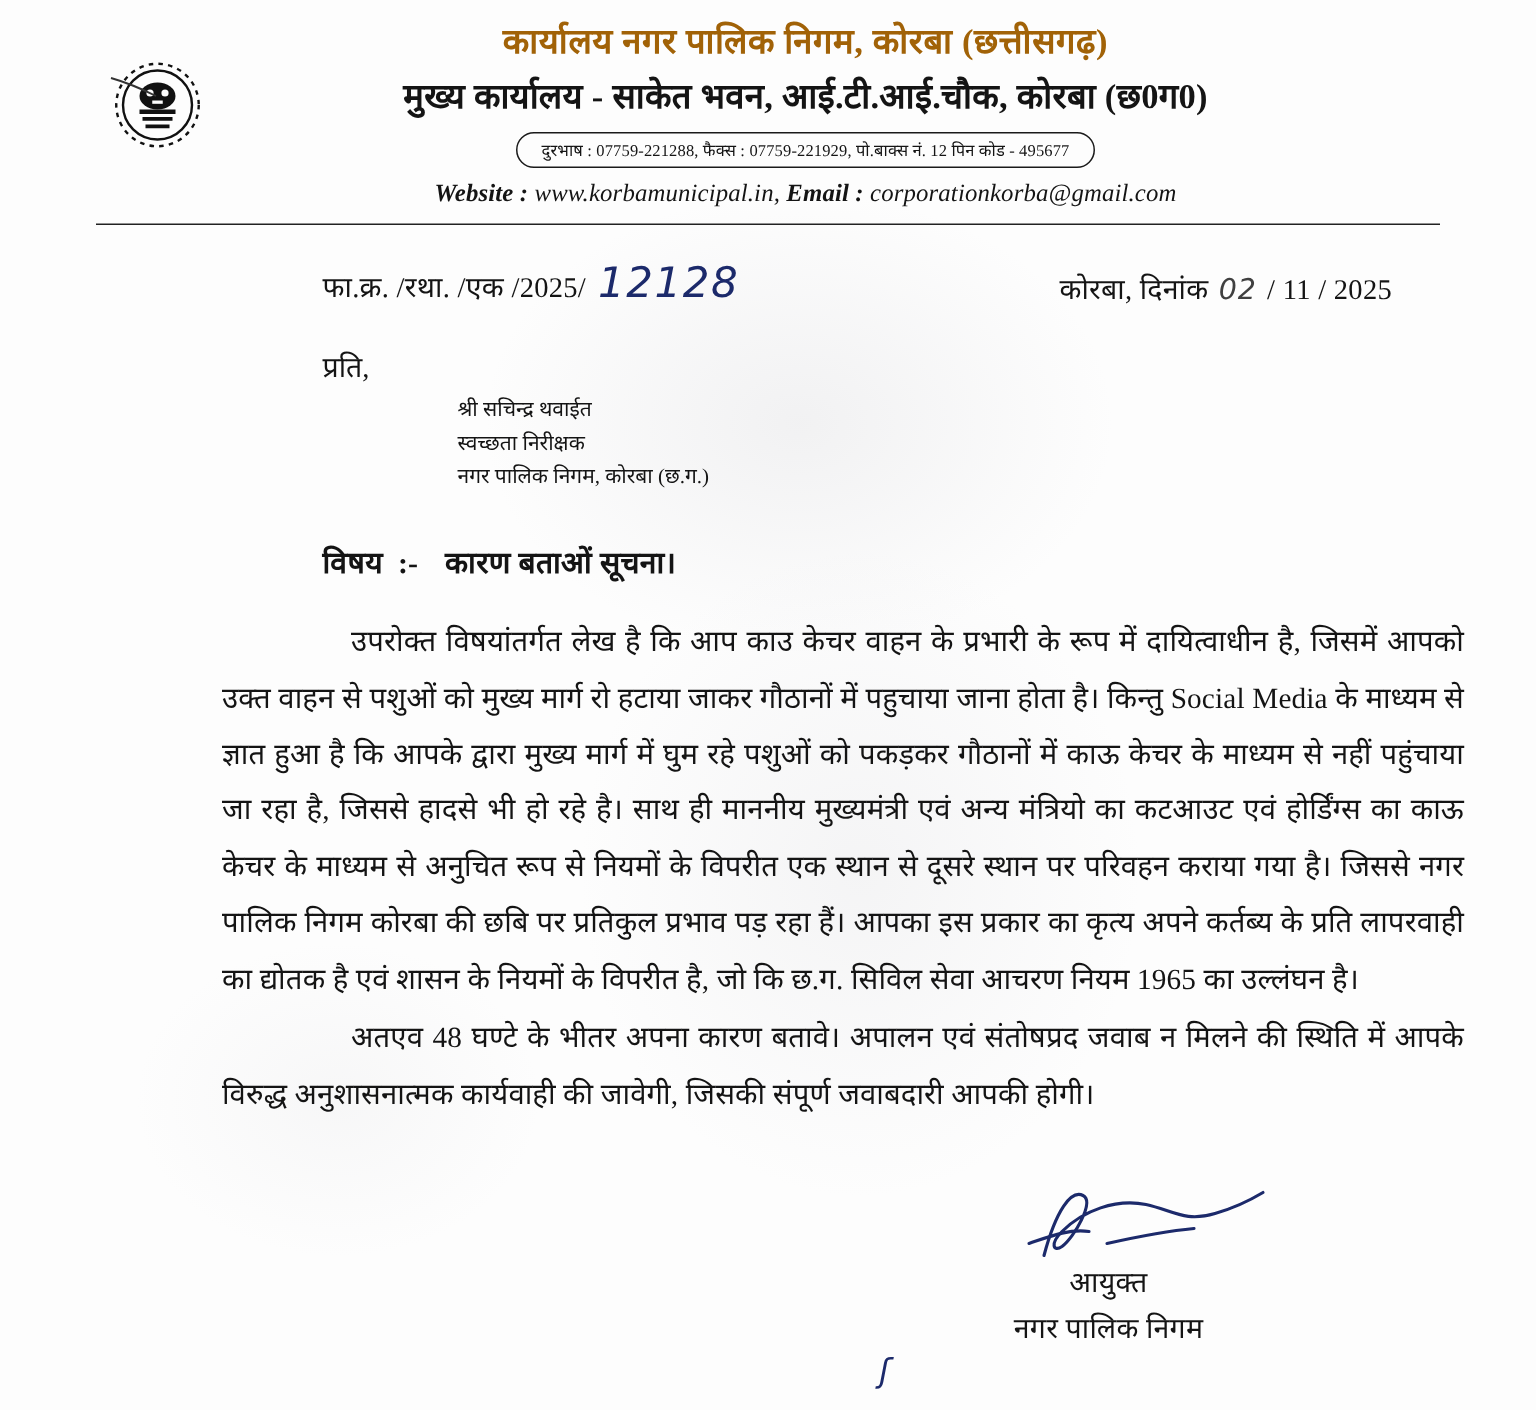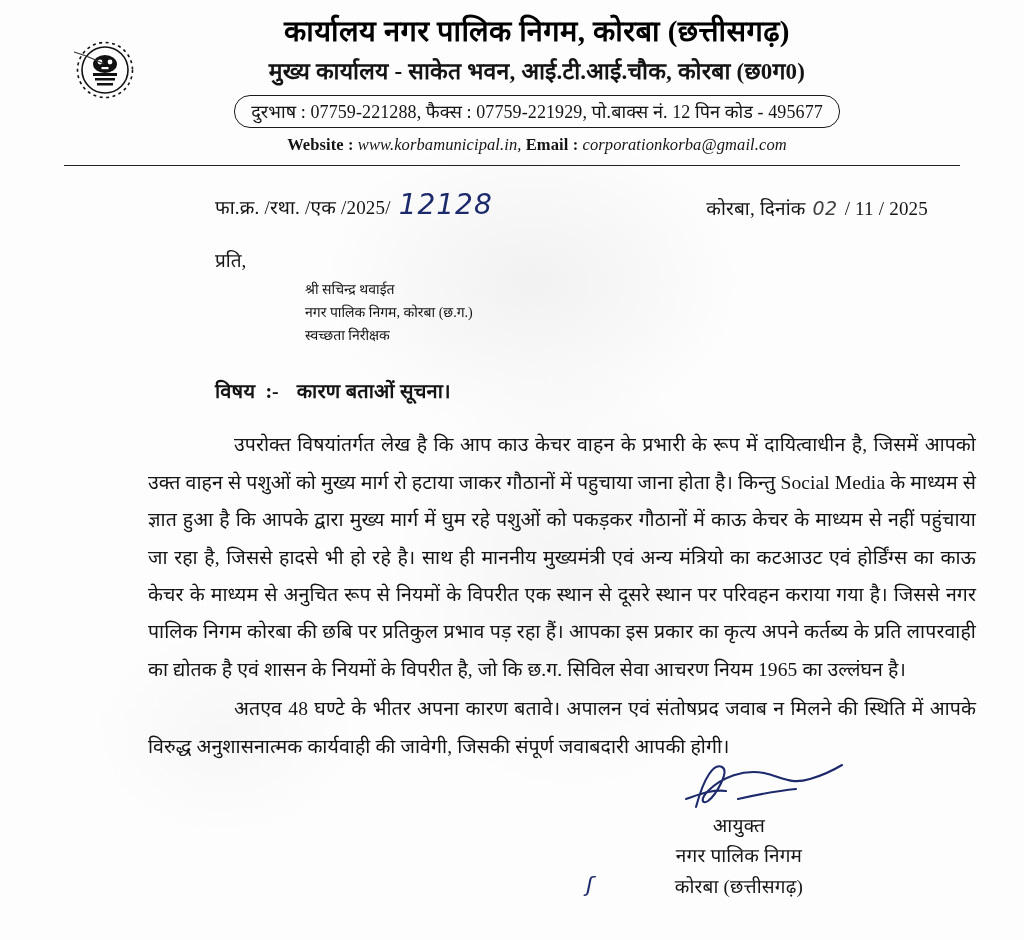--- a/index.html
+++ b/index.html
@@ -48,49 +48,49 @@
   }
   .emblem svg { display: block; }
 
   .lh-text {
     margin-left: 150px;
     text-align: center;
     padding-right: 100px;
   }
   .org-name {
     font-family: "Liberation Serif", "DejaVu Serif", serif;
-    font-size: 29px;
+    font-size: 23px;
     font-weight: bold;
     letter-spacing: 0.4px;
     line-height: 1.18;
-    color: #000000;
+    color: #a16207;
   }
   .org-sub {
     font-size: 23px;
     font-weight: bold;
     margin-top: 6px;
     letter-spacing: 0.2px;
     color: #141414;
   }
   .contact-box {
     margin: 9px auto 0 auto;
     display: inline-block;
     border: 1.6px solid #1a1a1a;
     border-radius: 16px;
     padding: 3px 16px 4px 16px;
-    font-size: 18px;
+    font-size: 11px;
     letter-spacing: 0.1px;
     white-space: nowrap;
   }
   .website-line {
     margin-top: 7px;
     font-size: 16.5px;
     letter-spacing: 0.1px;
   }
-  .website-line .wl-label { font-weight: bold; }
+  .website-line .wl-label { font-weight: bold; font-style: italic; }
   .website-line .wl-em { font-style: italic; }
 
   .rule {
     border: none;
     border-top: 1.7px solid #222;
     margin: 10px 30px 0 30px;
   }
 
   
   .ref-row {
@@ -246,22 +246,22 @@
       <span>/</span>
       <span>11</span>
       <span>/</span>
       <span>2025</span>
     </div>
   </div>
 
   <div class="to-label">प्रति,</div>
   <div class="addressee">
     <div>श्री सचिन्द्र थवाईत</div>
+    <div>स्वच्छता निरीक्षक</div>
     <div>नगर पालिक निगम, कोरबा (छ.ग.)</div>
-    <div>स्वच्छता निरीक्षक</div>
   </div>
 
   <div class="subject-row">
     <span class="subject-label">विषय</span>
     <span class="subject-sep">:-</span>
     <span class="subject-text">कारण बताओं सूचना।</span>
   </div>
 
   <div class="body-block">
     <p class="indent">उपरोक्त विषयांतर्गत लेख है कि आप काउ केचर वाहन के प्रभारी के रूप में दायित्वाधीन है, जिसमें आपको उक्त वाहन से पशुओं को मुख्य मार्ग रो हटाया जाकर गौठानों में पहुचाया जाना होता है। किन्तु Social Media के माध्यम से ज्ञात हुआ है कि आपके द्वारा मुख्य मार्ग में घुम रहे पशुओं को पकड़कर गौठानों में काऊ केचर के माध्यम से नहीं पहुंचाया जा रहा है, जिससे हादसे भी हो रहे है। साथ ही माननीय मुख्यमंत्री एवं अन्य मंत्रियो का कटआउट एवं होर्डिंग्स का काऊ केचर के माध्यम से अनुचित रूप से नियमों के विपरीत एक स्थान से दूसरे स्थान पर परिवहन कराया गया है। जिससे नगर पालिक निगम कोरबा की छबि पर प्रतिकुल प्रभाव पड़ रहा हैं। आपका इस प्रकार का कृत्य अपने कर्तब्य के प्रति लापरवाही का द्योतक है एवं शासन के नियमों के विपरीत है, जो कि छ.ग. सिविल सेवा आचरण नियम 1965 का उल्लंघन है।</p>
@@ -275,17 +275,16 @@
           <path d="M18 52 C26 22, 36 8, 44 12 C52 16, 38 40, 30 46 C24 50, 22 44, 30 36 C44 22, 66 14, 86 18 C104 22, 112 30, 132 24 C146 20, 154 16, 164 10"></path>
           <path d="M8 44 C20 40, 34 34, 48 36"></path>
           <path d="M60 44 C78 40, 96 36, 118 34"></path>
         </g>
       </svg>
     </div>
     <div class="sign-lines">
       <span class="mark-squiggle">ʃ</span>
       <div class="l1">आयुक्त</div>
       <div>नगर पालिक निगम</div>
-      <div>कोरबा (छत्तीसगढ़)</div>
     </div>
   </div>
 
 </div>
 
 </body></html>

